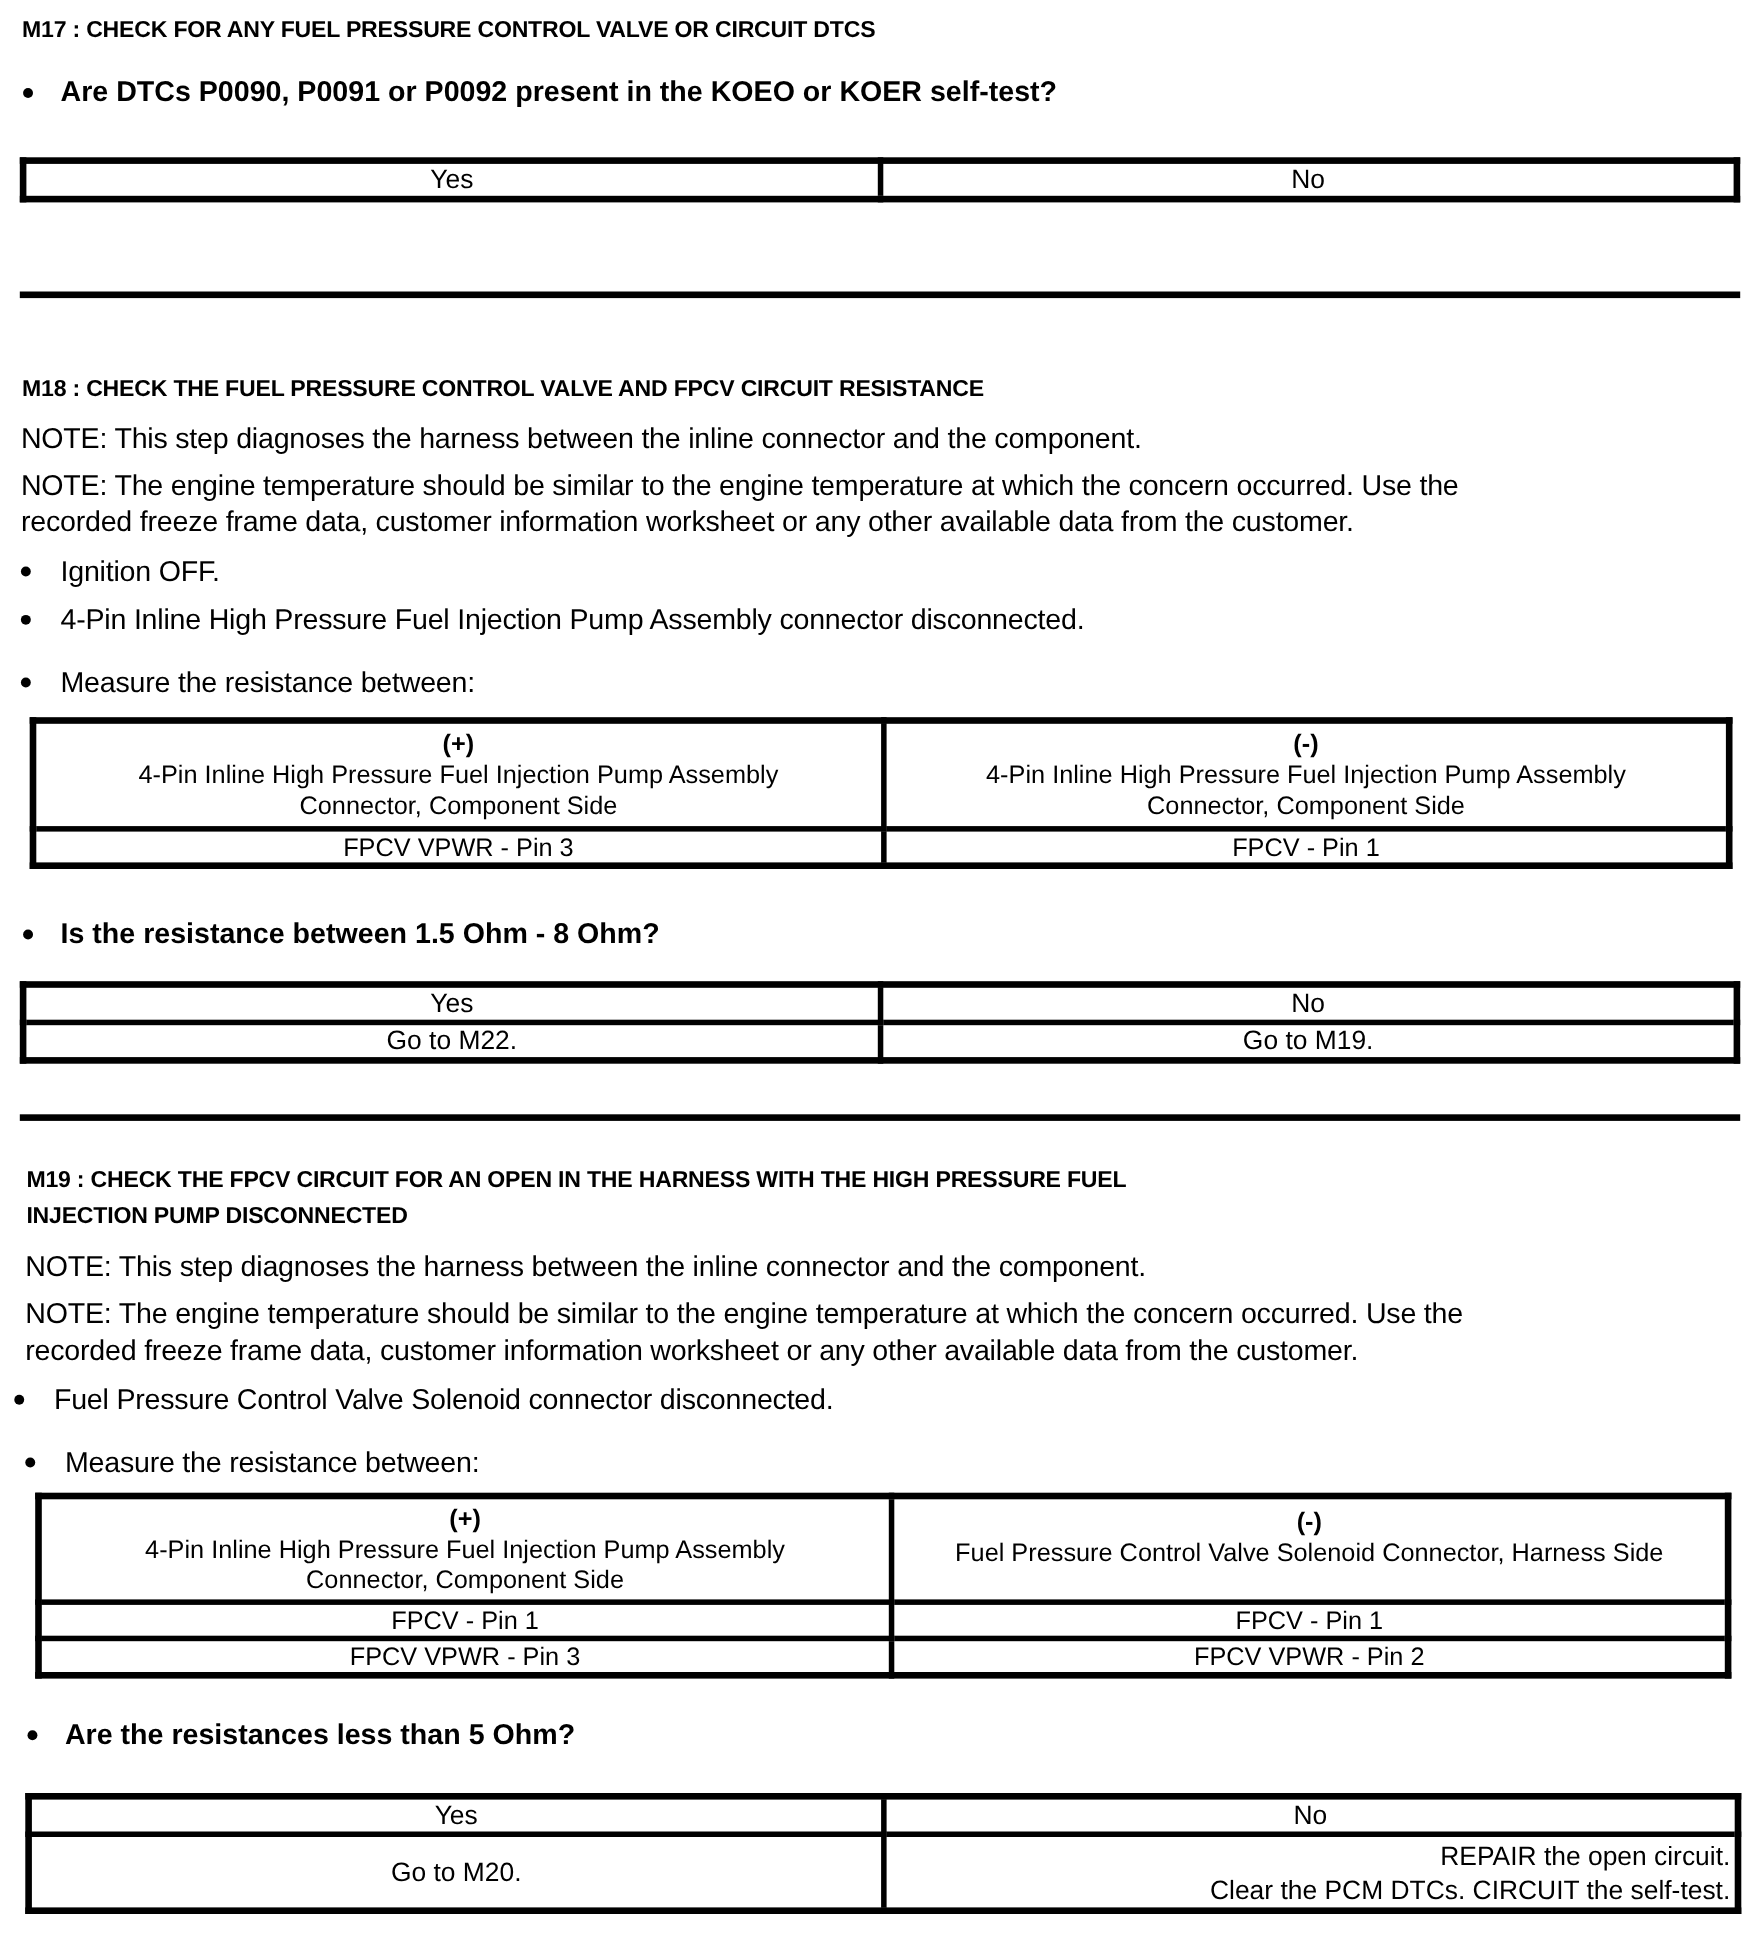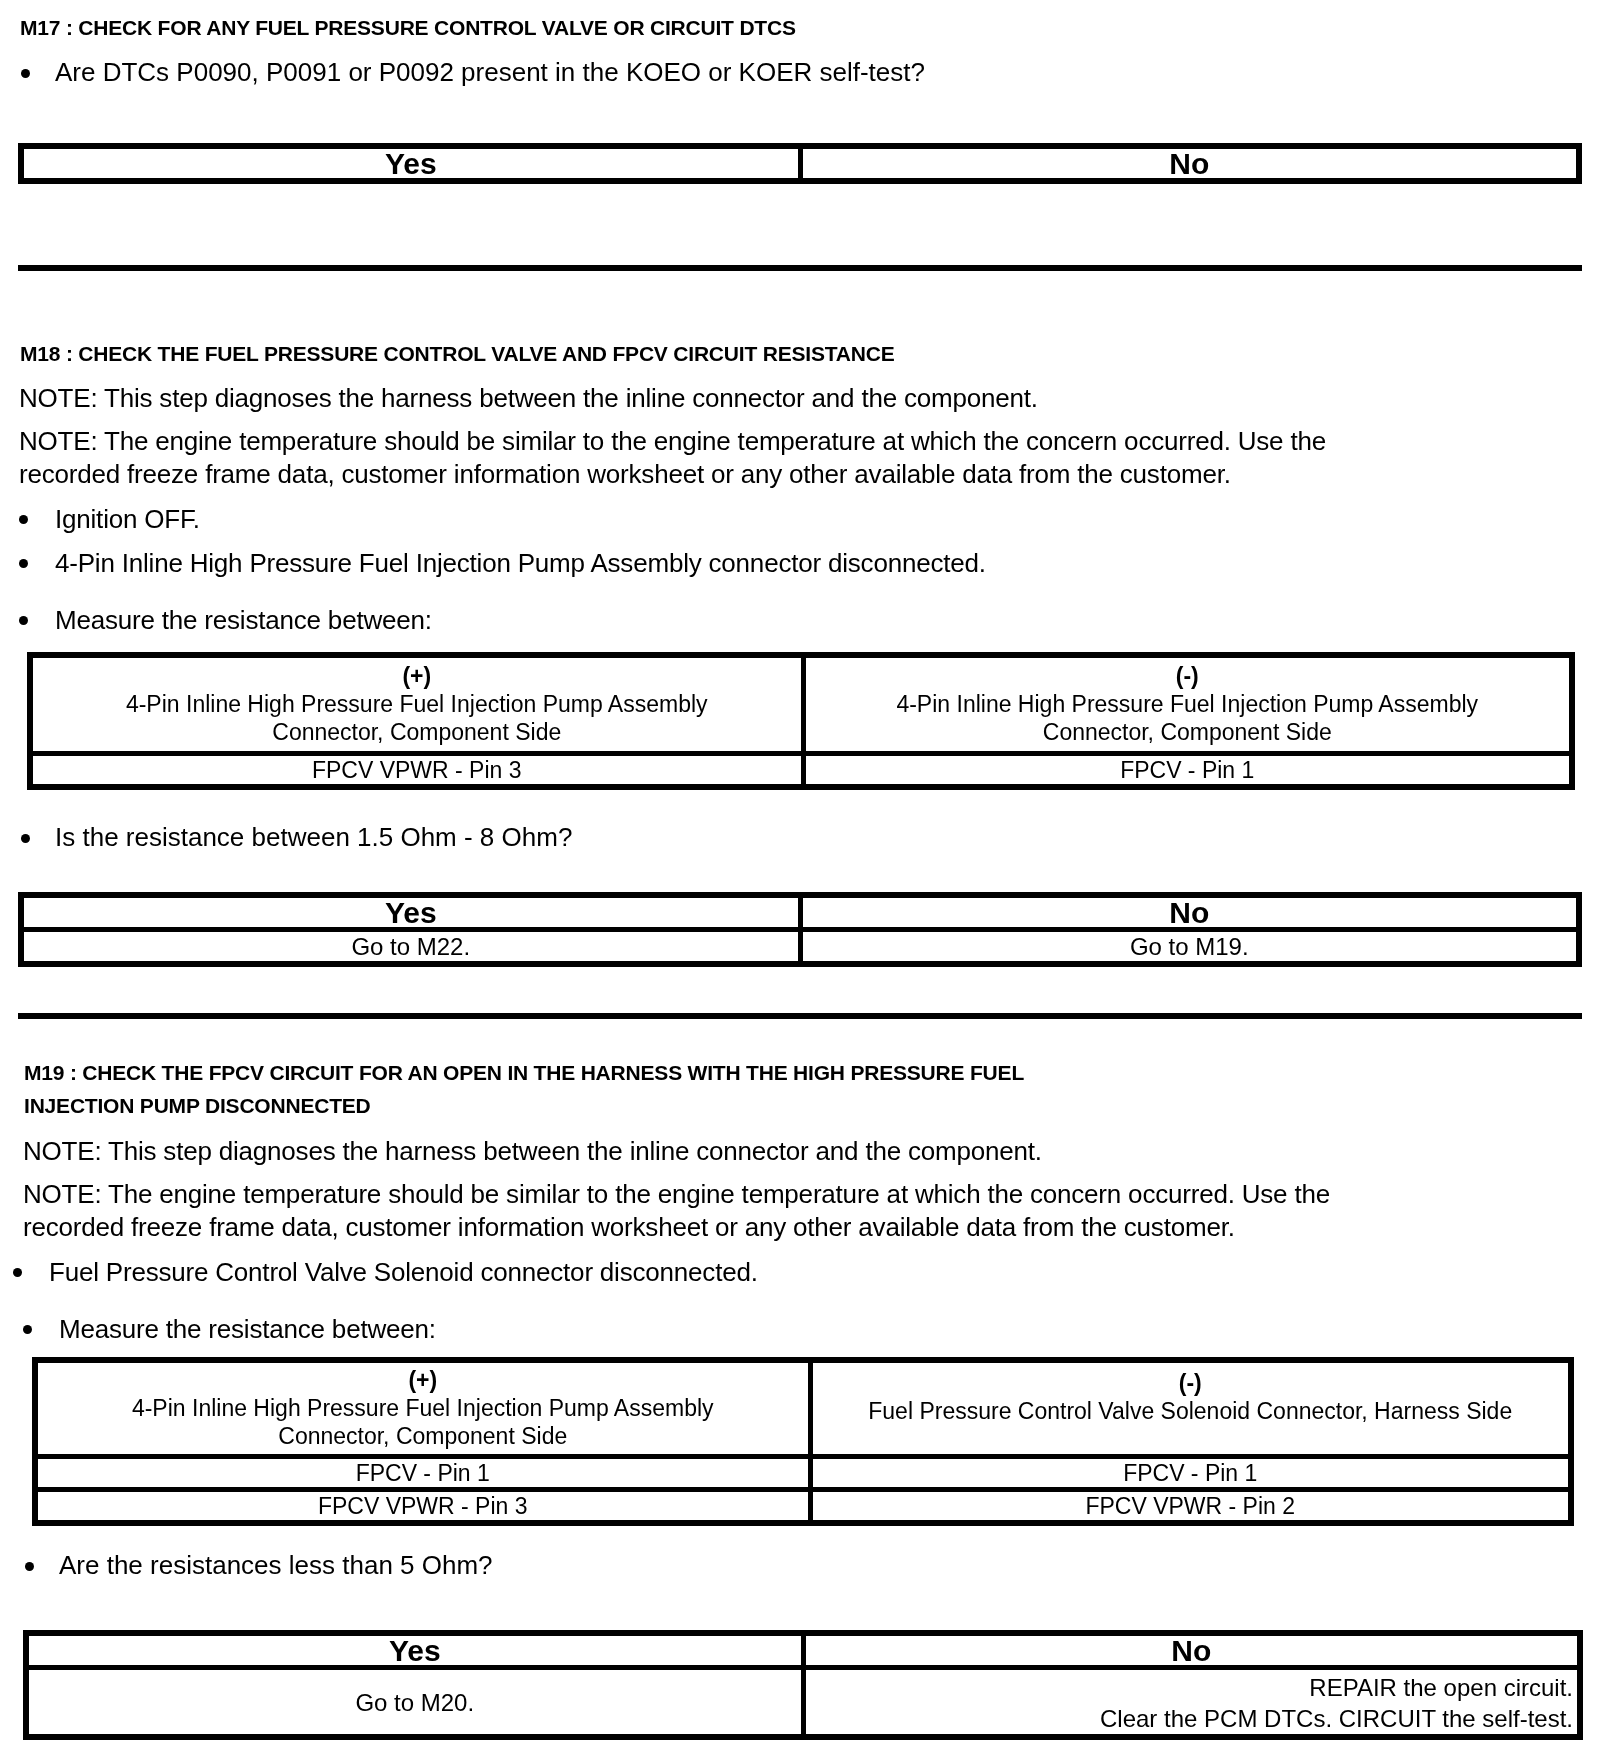--- a/index.html
+++ b/index.html
@@ -5,40 +5,40 @@
     html, body { margin: 0; padding: 0; background: #ffffff; }
     body {
       width: 1600px; height: 1764px; position: relative; overflow: hidden;
       font-family: "Liberation Sans", sans-serif; color: #000;
     }
     .abs { position: absolute; }
     .heading {
       font-weight: bold; font-size: 21px; line-height: 33px; letter-spacing: -0.2px;
       white-space: nowrap;
     }
-    .bq { font-weight: normal; font-size: 26px; line-height: 30px; white-space: nowrap; }
+    .bq { font-weight: bold; font-size: 26px; line-height: 30px; white-space: nowrap; margin-top: 11px; }
     .txt { font-size: 26px; line-height: 33px; white-space: nowrap; letter-spacing: -0.2px; }
     .bullet-dot {
       display: inline-block; width: 9px; height: 9px; border-radius: 50%;
       background: #000; position: absolute; left: 0; top: 12px;
     }
     .bullet { padding-left: 36px; position: absolute; }
     .sep { position: absolute; height: 6px; background: #000; }
 
     table.grid {
       position: absolute; border-collapse: collapse; table-layout: fixed;
       border: 6px solid #000;
     }
     table.grid td {
       border-left: 5px solid #000; border-right: 5px solid #000;
       border-top: 5px solid #000; border-bottom: 5px solid #000;
       text-align: center; vertical-align: middle; padding: 0 4px;
       font-size: 24px; line-height: 29px;
     }
-    table.grid td.hdr { font-weight: bold; font-size: 30px; }
+    table.grid td.hdr { font-weight: normal; font-size: 24px; }
     table.grid td.left { text-align: right; padding-left: 2px; }
     table.meas td { font-size: 23px; line-height: 28px; }
     .sign { display: block; }
   </style>
 </head>
 <body>
 
 <div class="abs heading" style="left:20px; top:11px;">M17 : CHECK FOR ANY FUEL PRESSURE CONTROL VALVE OR CIRCUIT DTCS</div>
 
 <div class="bullet bq" style="left:21px; top:57px; padding-left:34px;">

